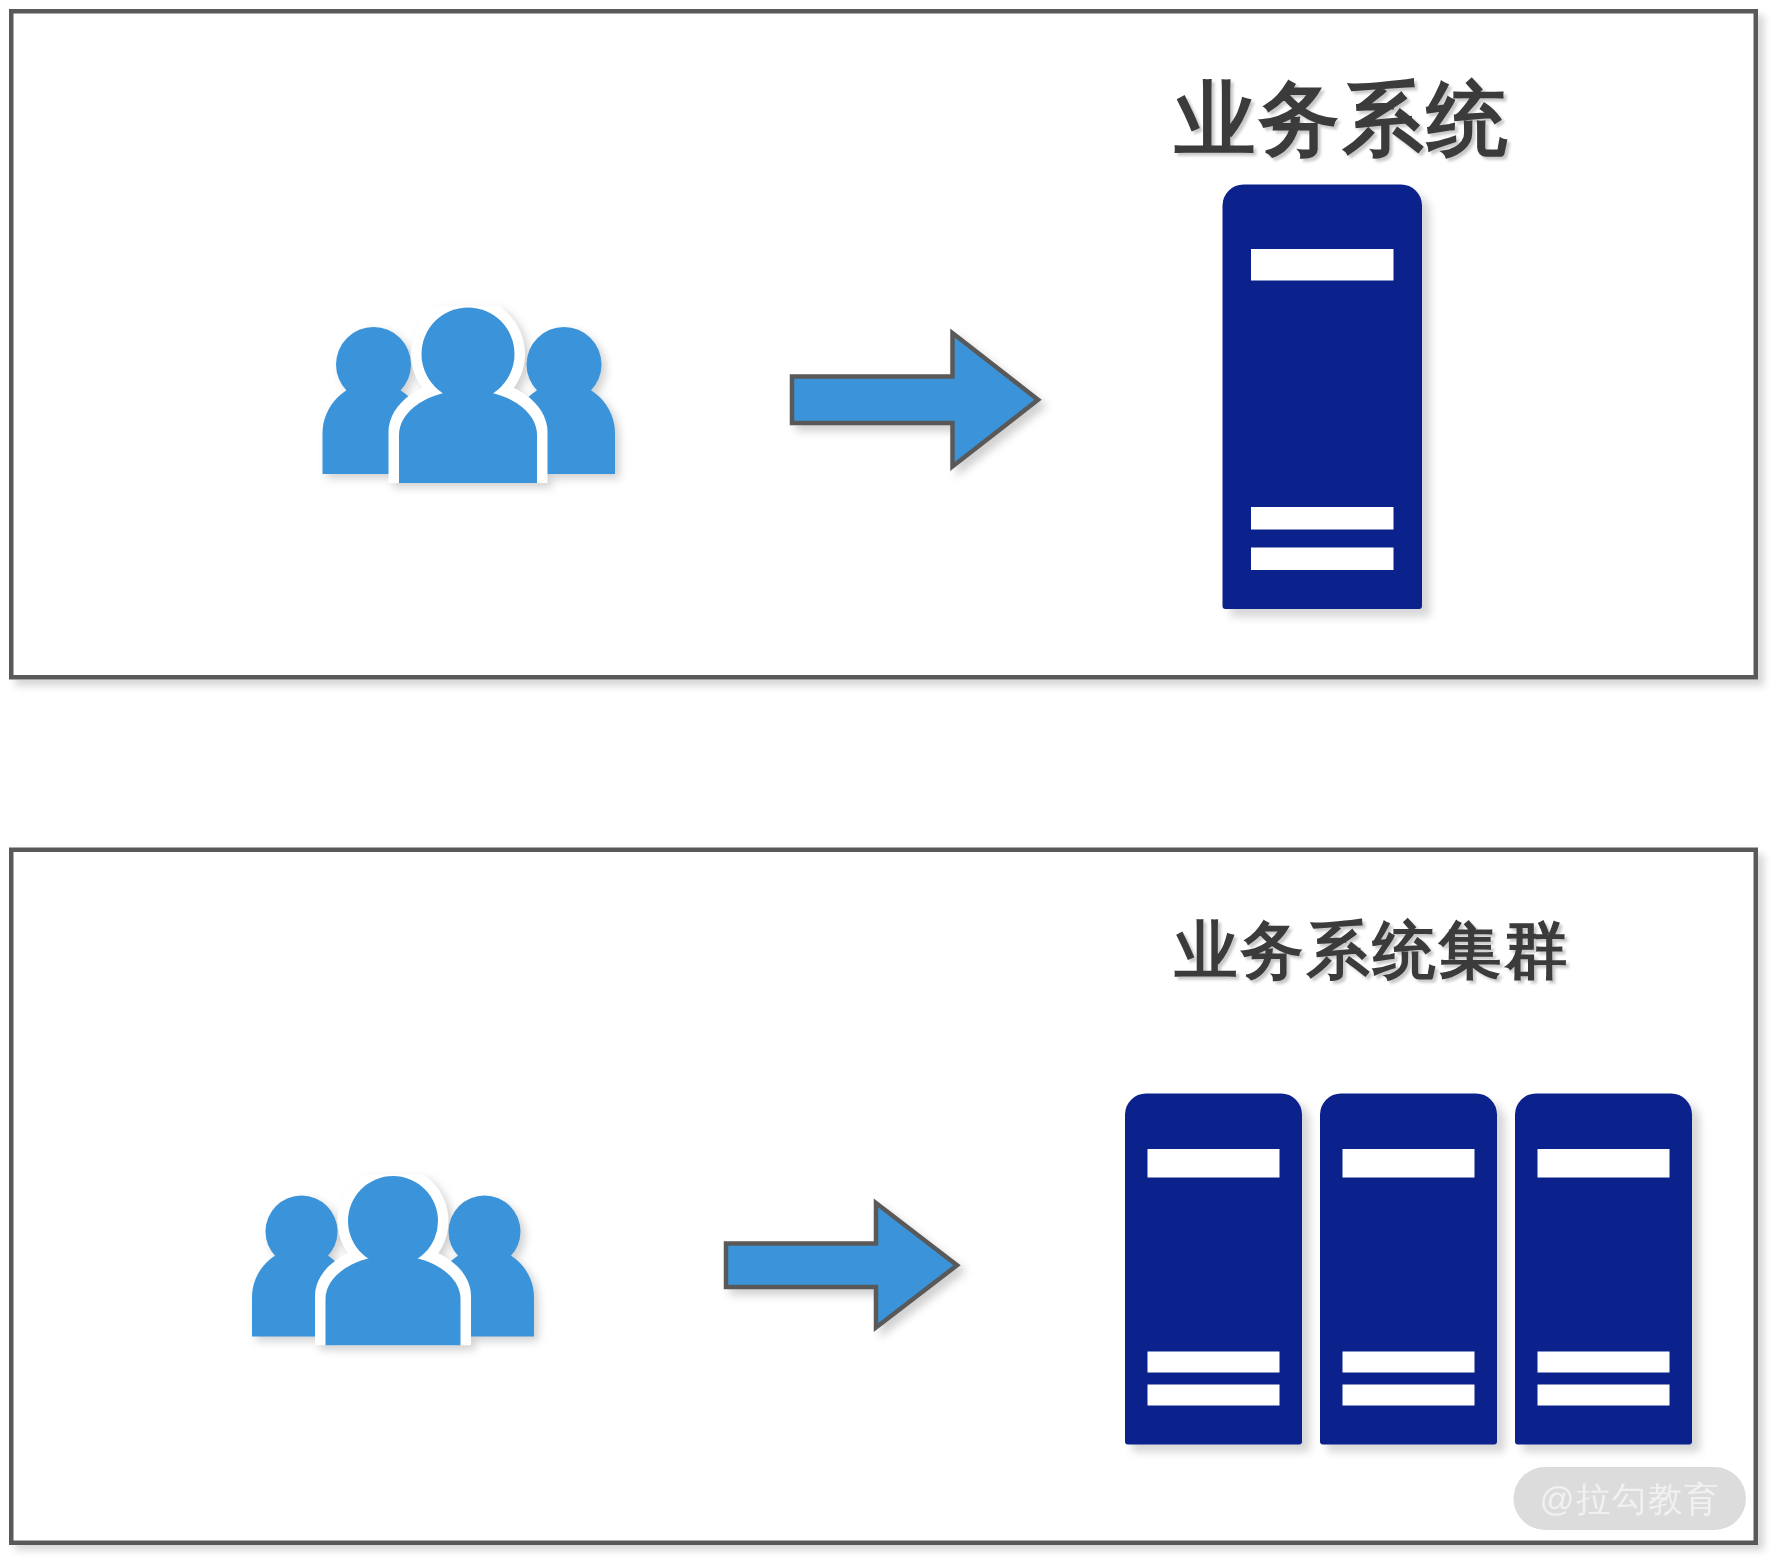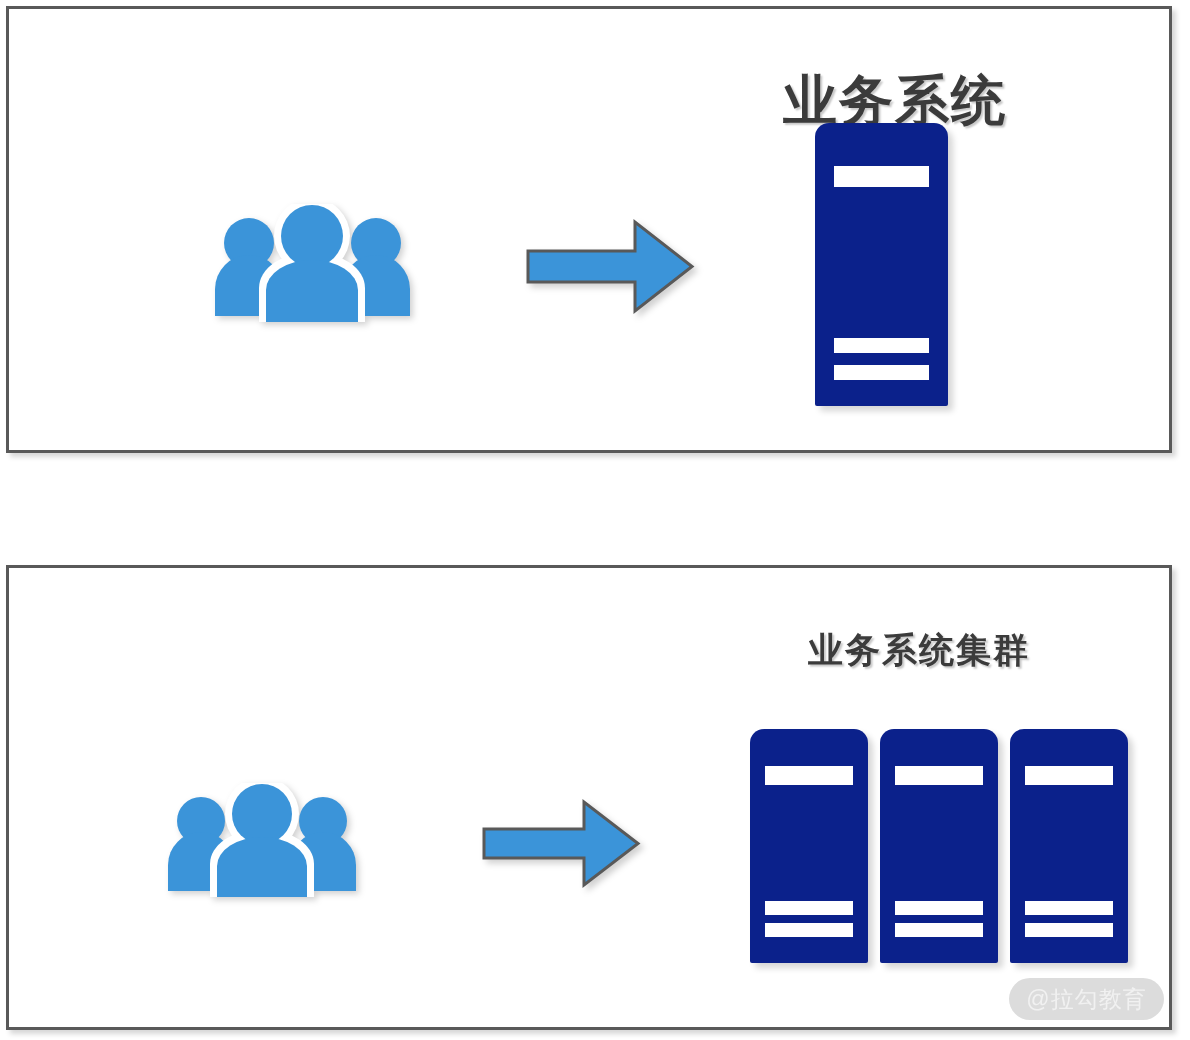--- a/index.html
+++ b/index.html
@@ -37,31 +37,30 @@
   }
 
   
   .title {
     position: absolute;
     color: #3b3b3b;
     font-weight: bold;
     white-space: nowrap;
     letter-spacing: 2px;
     text-shadow: 2px 2px 2px rgba(0,0,0,0.22);
-    margin-top: 21px;
   }
   #title-top {
     left: 783px;
     top: 44px;
     font-size: 54px;
   }
   #title-bottom {
-    left: 808px;
+    left: 783px;
     top: 606px;
-    font-size: 35px;
+    font-size: 42px;
   }
 
   
   .people {
     position: absolute;
     filter: drop-shadow(3px 3px 3px rgba(0,0,0,0.18));
   }
   #people-top  { left: 205px; top: 204px; width: 215px; height: 118px; }
   #people-bot  { left: 158px; top: 783px; width: 208px; height: 114px; }
 

